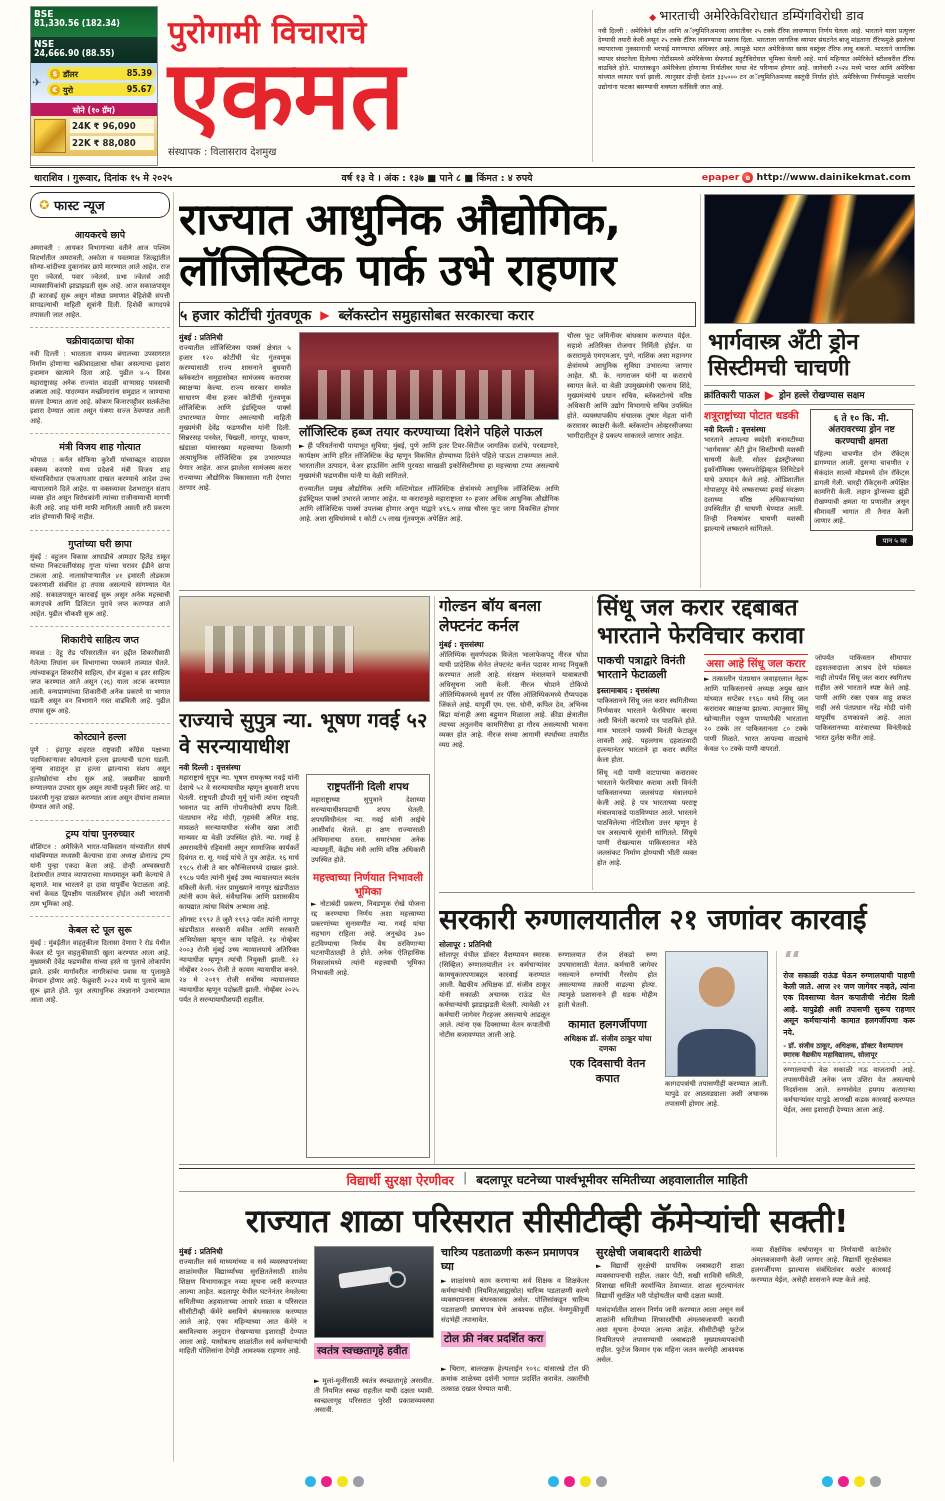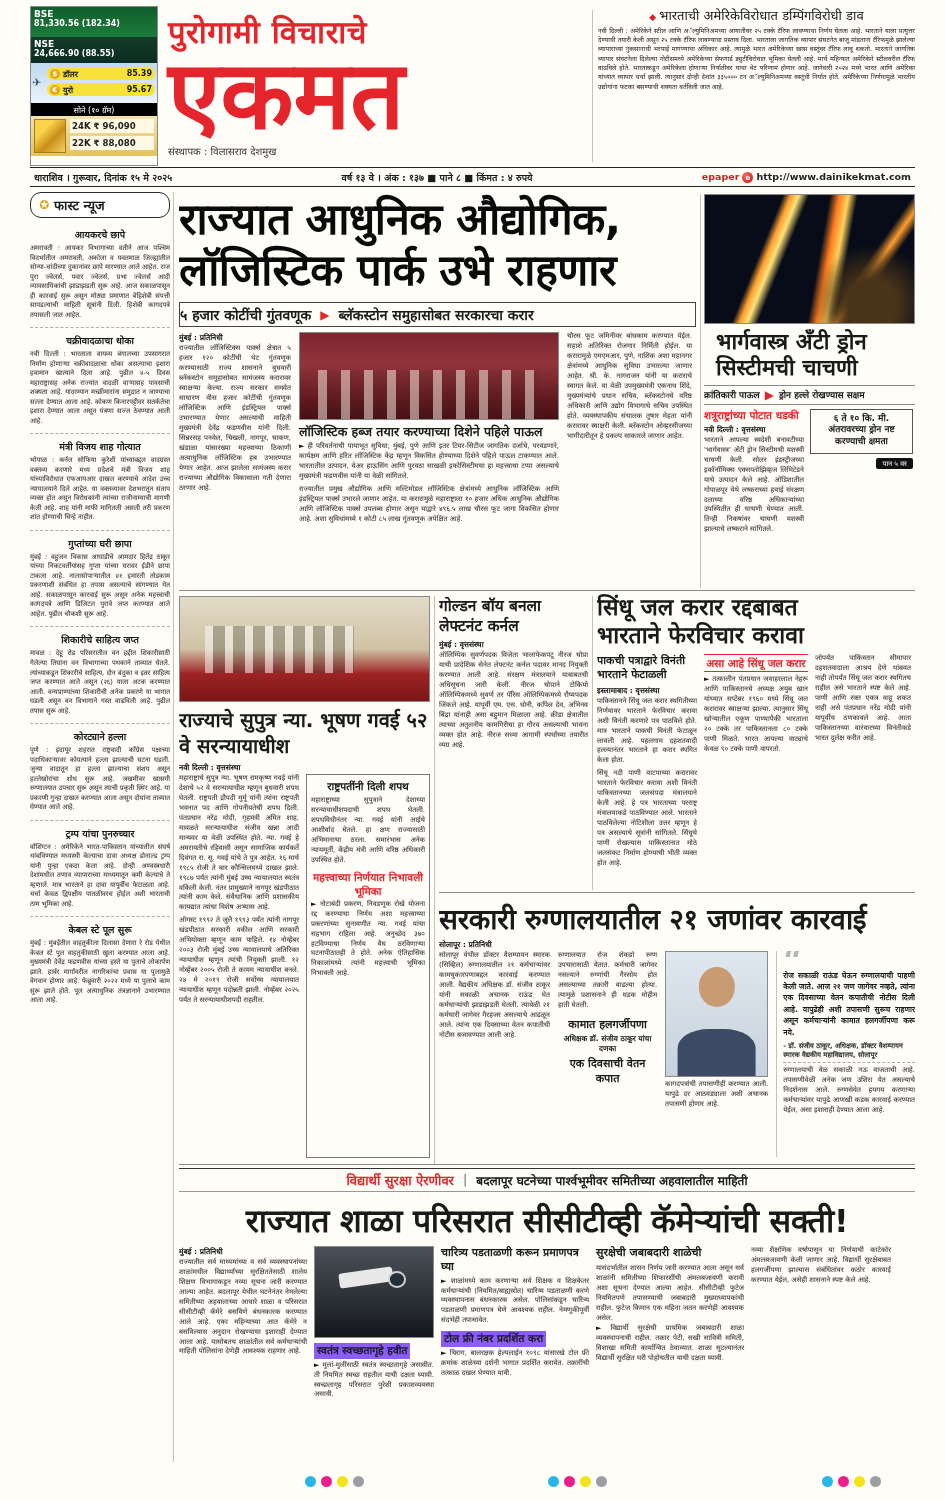--- a/index.html
+++ b/index.html
@@ -15,21 +15,21 @@
 .markets{border:1px solid #8a8a8a;overflow:hidden;font-size:8px}
 .mk-bse{background:linear-gradient(180deg,#0f5e2b,#1d7c3c),repeating-linear-gradient(90deg,#fff 0 2px,transparent 2px 6px);color:#fff;padding:2px 3px;height:30px}
 .mk-bse .lab,.mk-nse .lab{font-weight:800;font-size:9px;display:block}
 .mk-bse .val,.mk-nse .val{font-weight:700;font-size:8px}
 .mk-nse{background:linear-gradient(180deg,#143b2c,#0b2d20);color:#fff;padding:2px 3px;height:26px}
 .mk-fx{height:40px;background:linear-gradient(180deg,#bfd9ee,#eaf3fb);position:relative;padding:4px 2px 2px 16px}
 .plane{position:absolute;left:1px;top:13px;font-size:11px;color:#35506b}
 .fx-line{display:flex;align-items:center;gap:3px;background:#f7e23a;border-radius:7px;margin-bottom:3px;padding:1px 3px;font-size:8px;font-weight:700}
 .fx-coin{width:10px;height:10px;border-radius:50%;background:#e6a817;color:#fff;font-size:7px;display:inline-flex;align-items:center;justify-content:center;flex:0 0 auto}
 .fx-v{margin-left:auto}
-.mk-goldhead{background:#000000;color:#fff;font-size:8px;font-weight:400;text-align:center;padding:1px 0}
+.mk-goldhead{background:#be185d;color:#fff;font-size:8px;font-weight:700;text-align:center;padding:1px 0}
 .mk-gold{display:flex;gap:4px;background:linear-gradient(180deg,#f3e3b0,#e7c25f);height:40px;padding:3px}
 .gold-bars{width:32px;background:linear-gradient(135deg,#f9d34a 0 30%,#c98f1b 60%,#f3cf63 100%);border:1px solid #a8791a}
 .gold-vals{flex:1}
 .gold-vals div{font-size:8.6px;font-weight:800;color:#222;background:#fff8e2;margin-bottom:3px;padding:2px}
 
 .masthead{text-align:left}
 .mast-tag{font-size:31px;font-weight:800;color:#e4252c;letter-spacing:.5px}
 .mast-title{font-size:95px;font-weight:800;color:#e4252c;line-height:1.0;margin-top:-4px}
 .mast-founder{font-size:10px;color:#333;margin-top:1px}
 
@@ -60,21 +60,21 @@
 .ph-missile{background:radial-gradient(circle at 80% 85%,#4a3418 0 12%,transparent 30%),linear-gradient(112deg,transparent 30%,#ff9d2e 33%,#ffe27a 36%,transparent 40%),linear-gradient(100deg,transparent 54%,#ff7b1c 58%,#ffd35e 62%,transparent 66%),linear-gradient(125deg,transparent 70%,#ff9d2e 74%,transparent 78%),#070c18}
 .ph-ceremony{background:linear-gradient(180deg,#e3dbc9 0%,#cfc2a4 50%,#9e2424 74%,#7a1616 100%)}
 .ph-ceremony::before{content:"";position:absolute;left:10%;right:30%;top:28%;height:45%;background:repeating-linear-gradient(90deg,rgba(255,255,255,.5) 0 8px,rgba(40,40,40,.25) 8px 20px)}
 .ph-doctor{background:linear-gradient(180deg,#dfe7ee,#c6d2dd)}
 .ph-doctor::before{content:"";position:absolute;top:12%;left:50%;transform:translateX(-50%);width:36%;height:32%;border-radius:50%;background:#c99b72}
 .ph-doctor::after{content:"";position:absolute;bottom:0;left:50%;transform:translateX(-50%);width:78%;height:38%;border-radius:40% 40% 0 0;background:#3c4b63}
 .ph-cctv{background:linear-gradient(180deg,#4a5158,#14181c)}
 .ph-cctv::before{content:"";position:absolute;top:26%;left:20%;width:46%;height:17%;background:#e8e8e8;border-radius:3px;transform:rotate(-8deg)}
 .ph-cctv::after{content:"";position:absolute;top:27%;left:62%;width:12%;height:14%;border-radius:50%;background:#23303a;border:2px solid #cfcfcf}
 
-.drone-h{font-size:22px;font-weight:800;line-height:1.2;margin:5px 12px 3px}
+.drone-h{font-size:22px;font-weight:800;line-height:1.2;margin:5px 4px 3px}
 .drone-kicker{font-size:9px;font-weight:800;border-top:1px solid #888;border-bottom:1px solid #888;padding:2px 0;display:flex;gap:5px;align-items:center}
 .drone-cols{display:flex;gap:6px;margin-top:4px;height:186px;overflow:hidden}
 .drone-sub{color:#e4252c;font-size:10.5px;font-weight:800;line-height:1.25;margin-bottom:2px}
 .drone-box{border:1px solid #555;padding:3px}
 .drone-boxhead{font-size:9px;font-weight:800;line-height:1.3;margin-bottom:2px;text-align:center}
 .jump{display:inline-block;background:#111;color:#fff;font-size:7px;padding:1px 6px;border-radius:2px;margin-top:4px;float:right}
 
 .golden-h{font-size:15.5px;font-weight:800;line-height:1.3;margin-bottom:3px}
 
 .indus-h{font-size:23px;font-weight:800;line-height:1.2;margin-bottom:5px}
@@ -92,26 +92,26 @@
 .hosp-cols{display:flex;gap:8px;height:206px;overflow:hidden}
 .caption-stack{text-align:center;margin-top:5px}
 .cap1{font-size:11px;font-weight:800}
 .cap2{font-size:7.5px;font-weight:700;margin:2px 0}
 .cap3{font-size:11px;font-weight:800}
 .quote-col{border-left:1px solid #c7c1b4;padding-left:6px}
 .quote-mark{font-size:34px;color:#b5b5b5;font-weight:800;line-height:.55;font-family:"DejaVu Serif",serif}
 .quote-txt{font-size:7.6px;font-weight:700;line-height:1.5;text-align:justify}
 .quote-attr{font-size:6.8px;font-weight:700;color:#333;margin:3px 0;border-bottom:1px dashed #aaa;padding-bottom:3px}
 
-.school-kicker{display:flex;align-items:center;justify-content:center;gap:9px;border-top:1.5px solid #333;border-bottom:1px solid #999;padding:2px 0;font-size:12px;font-weight:800}
+.school-kicker{display:flex;justify-content:center;gap:9px;border-top:1.5px solid #333;border-bottom:1px solid #999;padding:2px 0;font-size:12px;font-weight:800}
 .sk-red{color:#e4252c;font-size:13px}
 .sk-div{color:#888}
 .school-h{font-size:32px;font-weight:800;text-align:center;margin:6px 0 5px;letter-spacing:-.3px}
 .school-cols{display:flex;gap:7px;height:212px;overflow:hidden}
-.yellow-head{background:#8b5cf6;display:inline-block;font-size:10.5px;font-weight:800;padding:1px 3px;margin:5px 0 2px;line-height:1.3}
+.yellow-head{background:#f9a8d4;display:inline-block;font-size:10.5px;font-weight:800;padding:1px 3px;margin:5px 0 18px;line-height:1.3}
 .school-sub{font-size:11px;font-weight:800;line-height:1.3;margin-bottom:2px}
 
 .marks{position:absolute;display:flex;gap:5px}
 .dot{width:11px;height:11px;border-radius:50%}
 .d-c{background:#2bb7e5}.d-m{background:#ec1e8c}.d-y{background:#f5e31a}.d-k{background:#9b9fa3}
 </style>
 </head>
 <body>
 
 <div class="page">
@@ -248,20 +248,21 @@
     </div>
     <div class="drone-cols">
       <div style="width:100px">
         <div class="drone-sub">शत्रूराष्ट्रांच्या पोटात धडकी</div>
         <div class="byline">नवी दिल्ली : वृत्तसंस्था</div>
         <div class="body-txt">भारताने आपल्या स्वदेशी बनावटीच्या 'भार्गवास्त्र' अँटी ड्रोन सिस्टीमची यशस्वी चाचणी केली. सोलर इंडस्ट्रीजच्या इकॉनॉमिक्स एक्सप्लोझिव्हज लिमिटेडने याचे उत्पादन केले आहे. ओडिशातील गोपाळपूर येथे लष्कराच्या हवाई संरक्षण दलाच्या वरिष्ठ अधिकाऱ्यांच्या उपस्थितीत ही चाचणी घेण्यात आली. तिन्ही निकषांवर चाचणी यशस्वी झाल्याचे लष्कराने सांगितले.</div>
       </div>
       <div style="width:103px">
         <div class="drone-box">
           <div class="drone-boxhead">६ ते १० कि. मी. अंतरावरच्या ड्रोन नष्ट करण्याची क्षमता</div>
+          <div class="body-txt" style="font-size:6.8px">पहिल्या चाचणीत दोन रॉकेट्स डागण्यात आली. दुसऱ्या चाचणीत २ सेकंदांत साल्वो मोडमध्ये दोन रॉकेट्स डागली गेली. चारही रॉकेट्सनी अपेक्षित कामगिरी केली. लहान ड्रोन्सच्या झुंडी रोखण्याची क्षमता या प्रणालीत असून सीमावर्ती भागात ती तैनात केली जाणार आहे.</div>
         </div>
         <span class="jump">पान ५ वर</span>
       </div>
     </div>
   </div>
 
   <div class="hr" style="left:179px;top:590px;width:736px"></div>
 
   <div class="abs photo ph-ceremony" style="left:179px;top:596px;width:251px;height:106px"></div>
 
@@ -361,22 +362,22 @@
         <div class="body-txt">► मुलां-मुलींसाठी स्वतंत्र स्वच्छतागृहे असावीत. ती नियमित स्वच्छ राहतील याची दक्षता घ्यावी. स्वच्छतागृह परिसरात पुरेशी प्रकाशव्यवस्था असावी.</div>
       </div>
       <div style="width:148px">
         <div class="school-sub">चारित्र्य पडताळणी करून प्रमाणपत्र घ्या</div>
         <div class="body-txt">► शाळांमध्ये काम करणाऱ्या सर्व शिक्षक व शिक्षकेतर कर्मचाऱ्यांची (नियमित/बाह्यस्रोत) चारित्र्य पडताळणी करणे व्यवस्थापनास बंधनकारक असेल. पोलिसांकडून चारित्र्य पडताळणी प्रमाणपत्र घेणे आवश्यक राहील. नेमणुकीपूर्वी संदर्भही तपासावेत.</div>
         <div class="yellow-head">टोल फ्री नंबर प्रदर्शित करा</div>
         <div class="body-txt">► चिराग, बालरक्षक हेल्पलाईन १०९८ यांसारखे टोल फ्री क्रमांक शाळेच्या दर्शनी भागात प्रदर्शित करावेत. तक्रारींची तत्काळ दखल घेण्यात यावी.</div>
       </div>
       <div style="width:148px">
         <div class="school-sub">सुरक्षेची जबाबदारी शाळेची</div>
+        <div class="body-txt">► विद्यार्थी सुरक्षेची प्राथमिक जबाबदारी शाळा व्यवस्थापनाची राहील. तक्रार पेटी, सखी सावित्री समिती, विशाखा समिती कार्यान्वित ठेवाव्यात. शाळा सुटल्यानंतर विद्यार्थी सुरक्षित घरी पोहोचतील याची दक्षता घ्यावी.</div>
         <div class="body-txt" style="margin-top:4px">यासंदर्भातील शासन निर्णय जारी करण्यात आला असून सर्व शाळांनी समितीच्या शिफारशींची अंमलबजावणी करावी अशा सूचना देण्यात आल्या आहेत. सीसीटीव्ही फुटेज नियमितपणे तपासण्याची जबाबदारी मुख्याध्यापकांची राहील. फुटेज किमान एक महिना जतन करणेही आवश्यक असेल.</div>
-        <div class="body-txt">► विद्यार्थी सुरक्षेची प्राथमिक जबाबदारी शाळा व्यवस्थापनाची राहील. तक्रार पेटी, सखी सावित्री समिती, विशाखा समिती कार्यान्वित ठेवाव्यात. शाळा सुटल्यानंतर विद्यार्थी सुरक्षित घरी पोहोचतील याची दक्षता घ्यावी.</div>
       </div>
       <div style="width:140px">
         <div class="body-txt">नव्या शैक्षणिक वर्षापासून या निर्णयाची काटेकोर अंमलबजावणी केली जाणार आहे. विद्यार्थी सुरक्षेबाबत हलगर्जीपणा झाल्यास संबंधितांवर कठोर कारवाई करण्यात येईल, असेही शासनाने स्पष्ट केले आहे.</div>
       </div>
     </div>
   </div>
 
   <div class="marks" style="left:305px;top:1476px">
     <span class="dot d-c"></span>
     <span class="dot d-m"></span>

